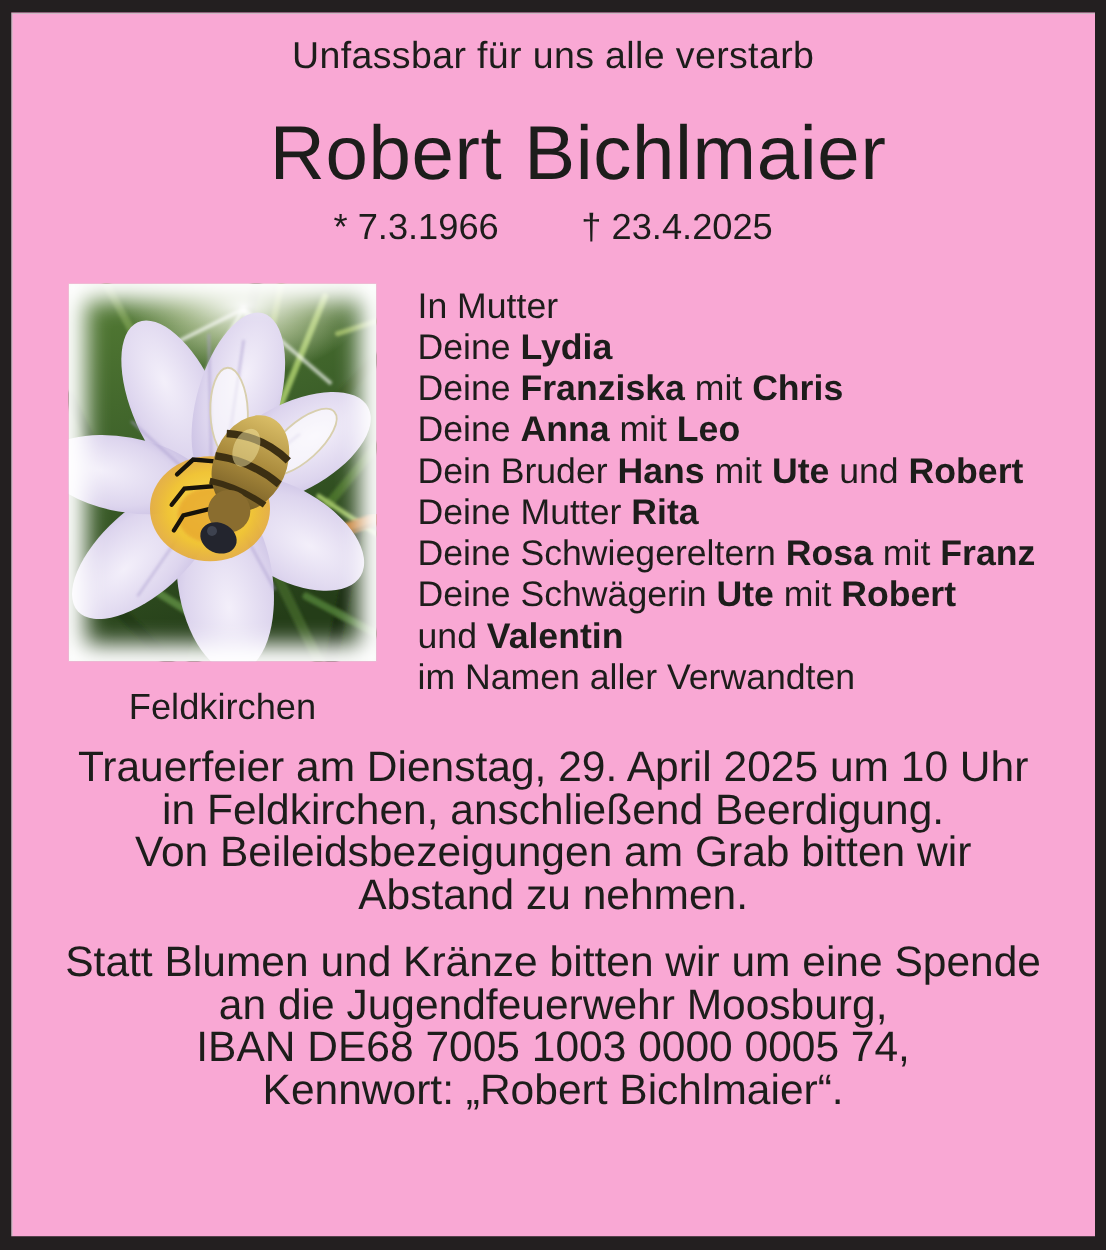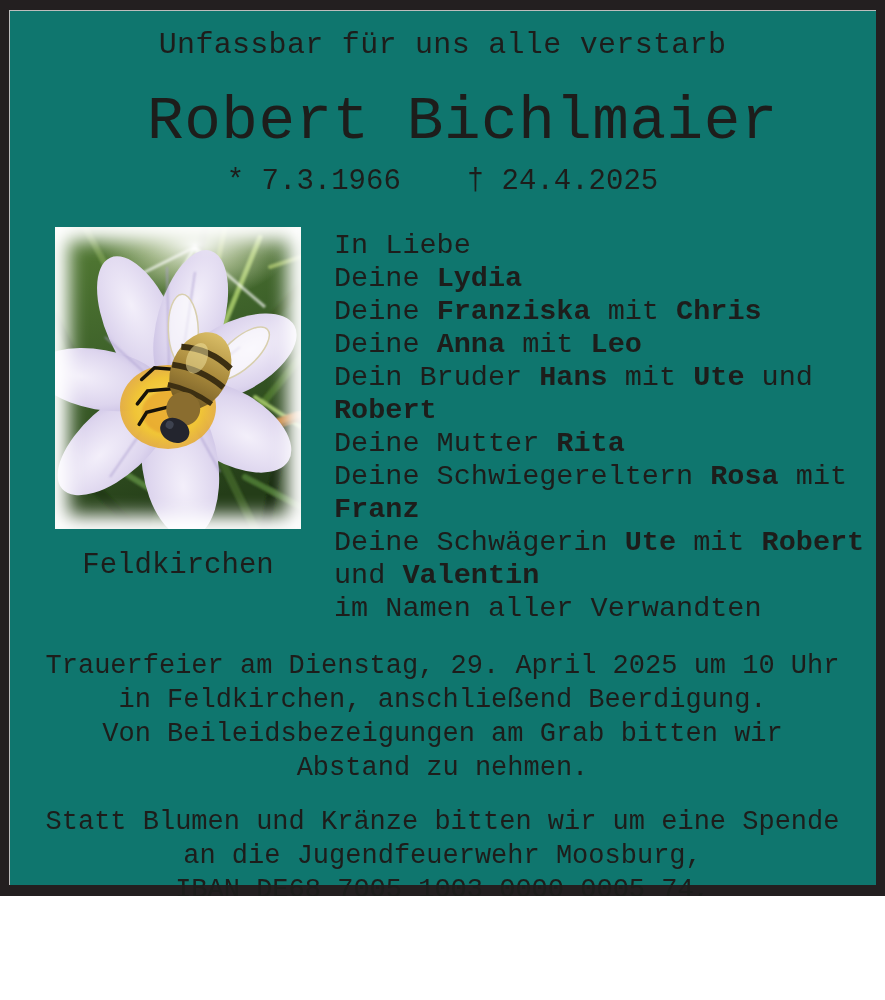--- a/index.html
+++ b/index.html
@@ -3,23 +3,23 @@
 <meta charset="utf-8">
 <style>
   html, body {
     margin: 0;
     padding: 0;
     background: #ffffff;
   }
   .page {
     position: relative;
     width: 885px;
-    height: 896px;
-    background: #0f766e;
-    font-family: Liberation Mono, monospace;
+    height: 1000px;
+    background: #f9a8d4;
+    font-family: Liberation Sans, sans-serif;
     color: #1d1d1b;
     overflow: hidden;
   }
   .frame {
     position: absolute;
     inset: 0;
     border: solid #231f20;
     border-width: 10px 9px 11px 9px;
     box-shadow: inset 1px 1px 0 #bdbdbd;
     box-sizing: border-box;
@@ -84,42 +84,42 @@
     line-height: 34px;
   }
   .family-col {
     margin-left: 33px;
     padding-top: 2px;
     font-size: 28.5px;
     line-height: 33px;
   }
   .fam-line b { font-weight: bold; }
   .paragraphs {
-    margin-top: 24px;
-    text-align: center;
-    font-size: 27px;
+    margin-top: 14px;
+    text-align: center;
+    font-size: 34px;
     line-height: 34px;
   }
   .para { margin-top: 20px; }
   .para:first-child { margin-top: 0; }
 </style>
 </head>
 <body>
 
 <div class="page">
   <div class="frame"></div>
   <div class="content">
 
     <div class="epitaph">Unfassbar für uns alle verstarb</div>
 
     <div class="deceased-name">Robert Bichlmaier</div>
 
     <div class="dates">
       <span>* 7.3.1966</span>
-      <span>† 24.4.2025</span>
+      <span>† 23.4.2025</span>
     </div>
 
     <div class="columns">
 
       <div class="photo-col">
         <div class="photo">
           <svg viewBox="0 0 246 302" xmlns="http://www.w3.org/2000/svg">
             <defs>
               <linearGradient id="bg" x1="0" y1="0" x2="0.3" y2="1">
                 <stop offset="0" stop-color="#557d35"></stop>
@@ -229,21 +229,21 @@
 
               <ellipse cx="139" cy="207" rx="15" ry="12" fill="#23252e"></ellipse>
               <circle cx="132" cy="204" r="4" fill="#3d424f"></circle>
             </g>
           </svg>
         </div>
         <div class="photo-caption">Feldkirchen</div>
       </div>
 
       <div class="family-col">
-          <div class="fam-line"><span>In Liebe</span></div>
+          <div class="fam-line"><span>In Mutter</span></div>
           <div class="fam-line"><span>Deine </span><b>Lydia</b></div>
           <div class="fam-line"><span>Deine </span><b>Franziska</b><span> mit </span><b>Chris</b></div>
           <div class="fam-line"><span>Deine </span><b>Anna</b><span> mit </span><b>Leo</b></div>
           <div class="fam-line"><span>Dein Bruder </span><b>Hans</b><span> mit </span><b>Ute</b><span> und </span><b>Robert</b></div>
           <div class="fam-line"><span>Deine Mutter </span><b>Rita</b></div>
           <div class="fam-line"><span>Deine Schwiegereltern </span><b>Rosa</b><span> mit </span><b>Franz</b></div>
           <div class="fam-line"><span>Deine Schwägerin </span><b>Ute</b><span> mit </span><b>Robert</b></div>
           <div class="fam-line"><span>und </span><b>Valentin</b></div>
           <div class="fam-line"><span>im Namen aller Verwandten</span></div>
         </div>

